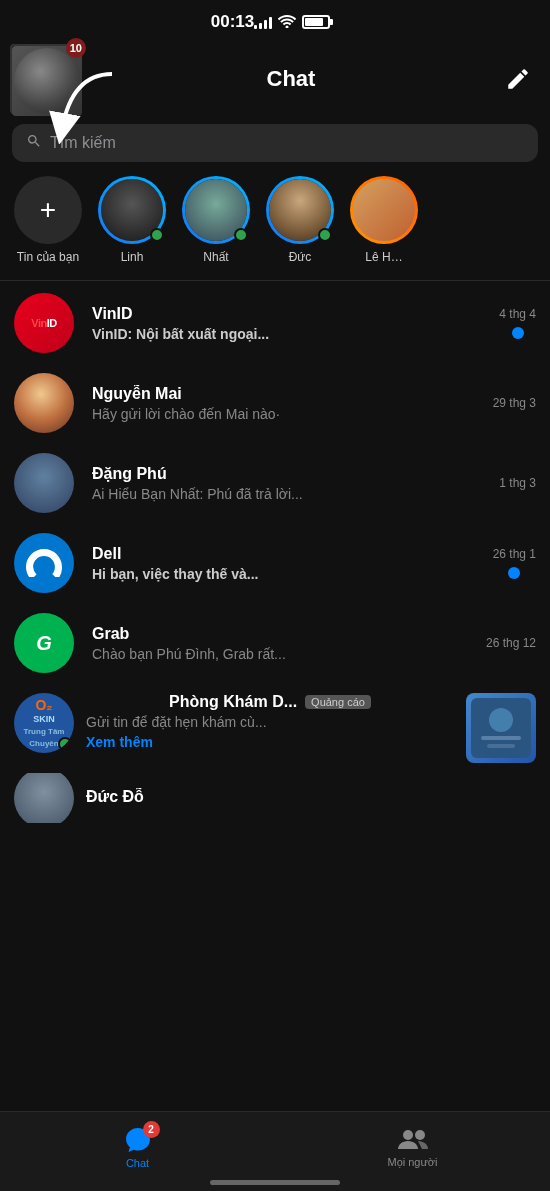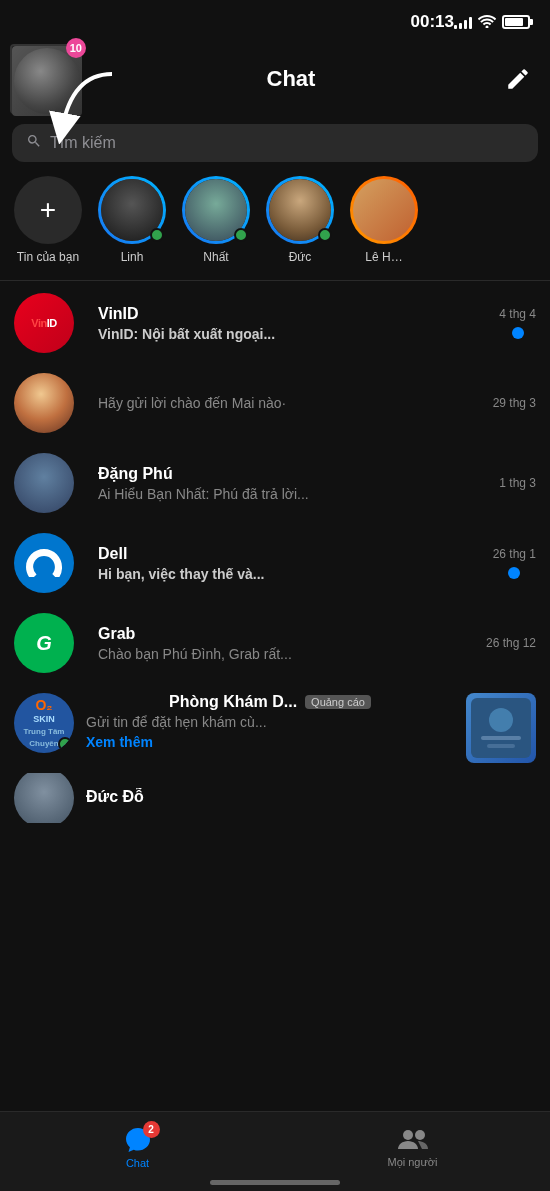--- a/index.html
+++ b/index.html
@@ -9,23 +9,23 @@
       min-height: 1191px;
       background: #111111;
       font-family: -apple-system, BlinkMacSystemFont, 'Helvetica Neue', sans-serif;
       color: #ffffff;
       overflow-x: hidden;
     }
 
     
     .status-bar {
       display: flex;
-      justify-content: flex-end;
-      align-items: center;
-      padding: 8px 20px 4px 20px;
+      justify-content: center;
+      align-items: center;
+      padding: 8px 29px 4px 20px;
       height: 40px;
     }
     .status-time {
       font-size: 17px;
       font-weight: 600;
       color: #ffffff;
     }
     .status-icons {
       display: flex;
       align-items: center;
@@ -103,21 +103,21 @@
     .avatar-circle {
       width: 66px;
       height: 66px;
       border-radius: 50%;
       background: radial-gradient(circle at 40% 35%, #888 0%, #444 60%, #222 100%);
     }
     .badge-count {
       position: absolute;
       top: -8px;
       right: -8px;
-      background: #ec4899;
+      background: #7f1d1d;
       color: #fff;
       font-size: 11px;
       font-weight: 700;
       border-radius: 10px;
       min-width: 20px;
       height: 20px;
       display: flex;
       align-items: center;
       justify-content: center;
       padding: 0 4px;
@@ -236,21 +236,21 @@
 
     
     .chat-list {
       display: flex;
       flex-direction: column;
     }
     .chat-item {
       display: flex;
       align-items: center;
       padding: 10px 14px;
-      gap: 24px;
+      gap: 18px;
       position: relative;
     }
     .chat-avatar {
       width: 60px;
       height: 60px;
       border-radius: 50%;
       flex-shrink: 0;
       display: flex;
       align-items: center;
       justify-content: center;
@@ -567,20 +567,21 @@
     </div>
     <div class="chat-meta">
       <span class="chat-time">4 thg 4</span>
       <div class="unread-dot"></div>
     </div>
   </div>
 
   <div class="chat-item">
     <div class="chat-avatar avatar-mai"></div>
     <div class="chat-content">
+      <div class="chat-name">Nguyễn Mai</div>
       <div class="chat-preview">Hãy gửi lời chào đến Mai nào·</div>
     </div>
     <div class="chat-meta">
       <span class="chat-time">29 thg 3</span>
     </div>
   </div>
 
   <div class="chat-item">
     <div class="chat-avatar avatar-phu"></div>
     <div class="chat-content">

